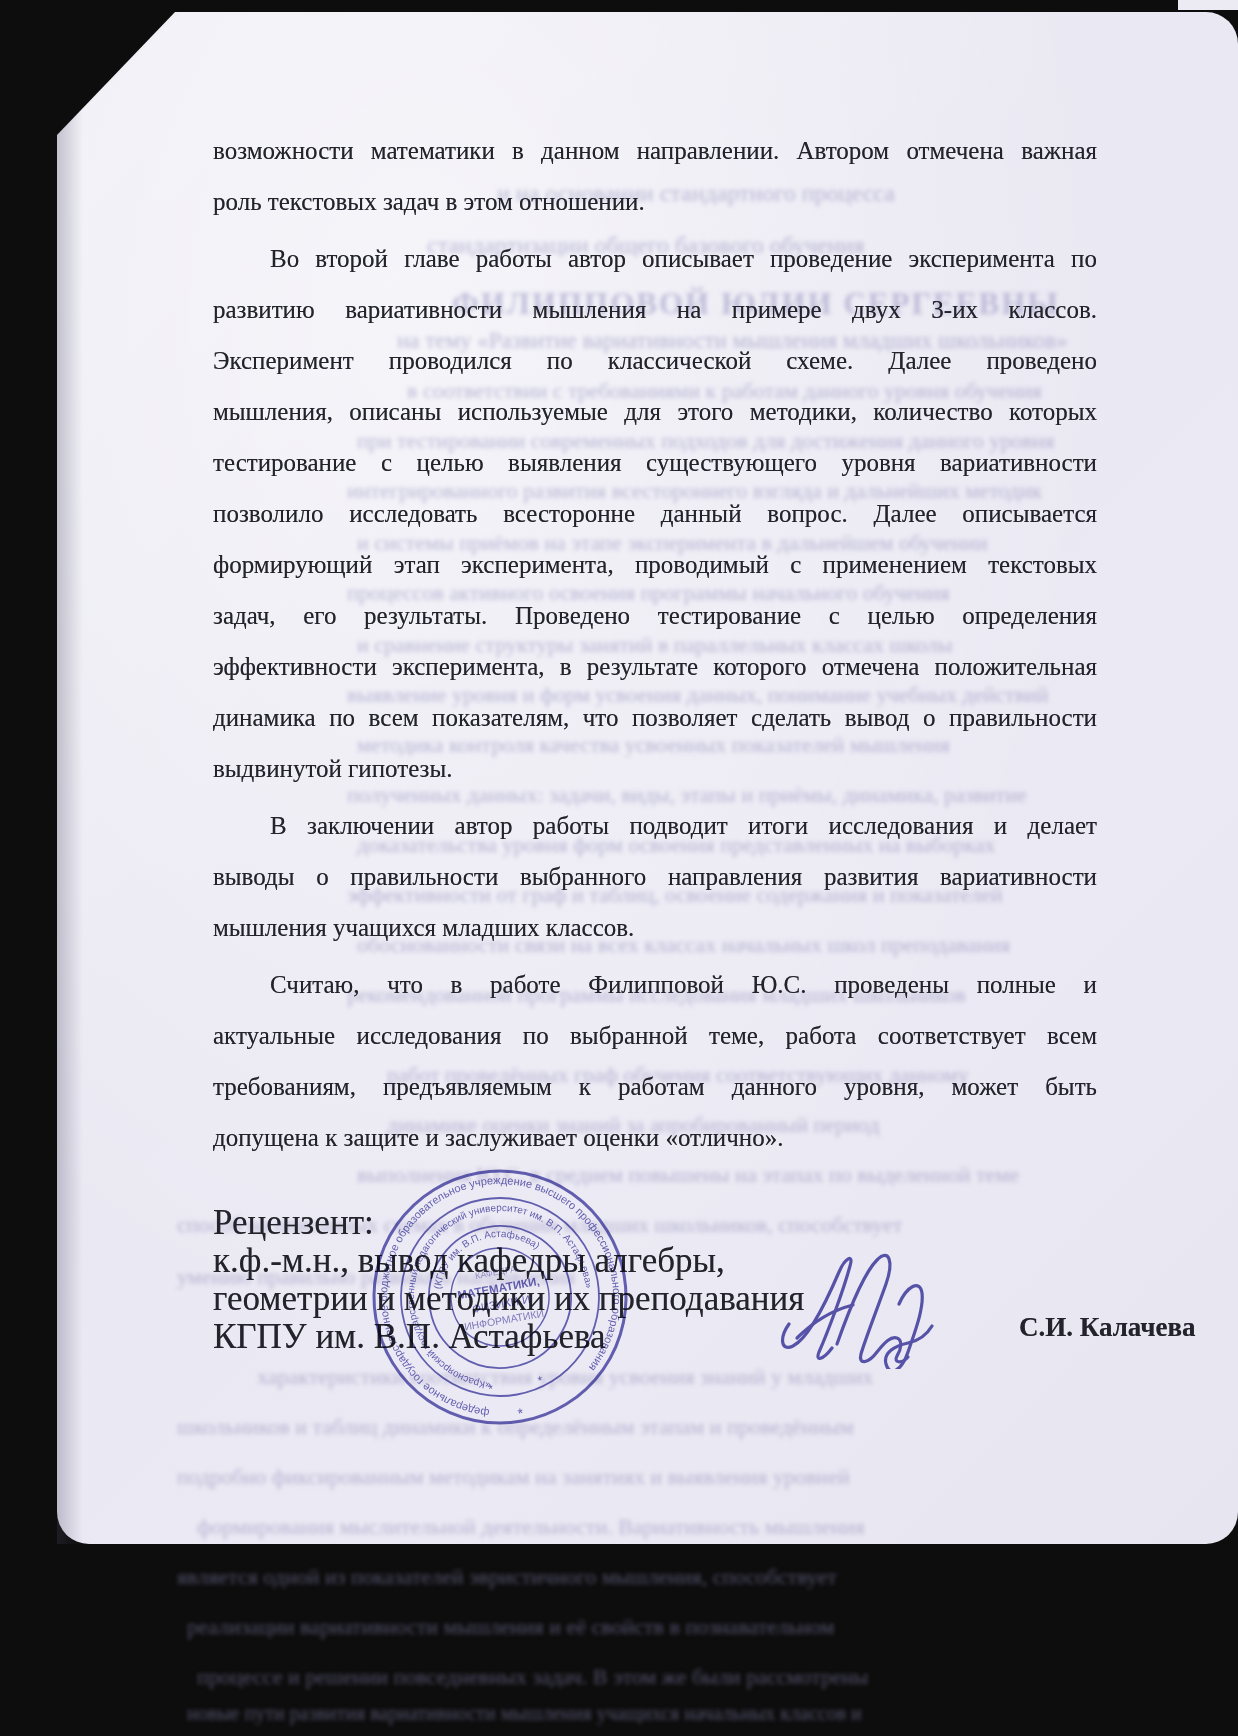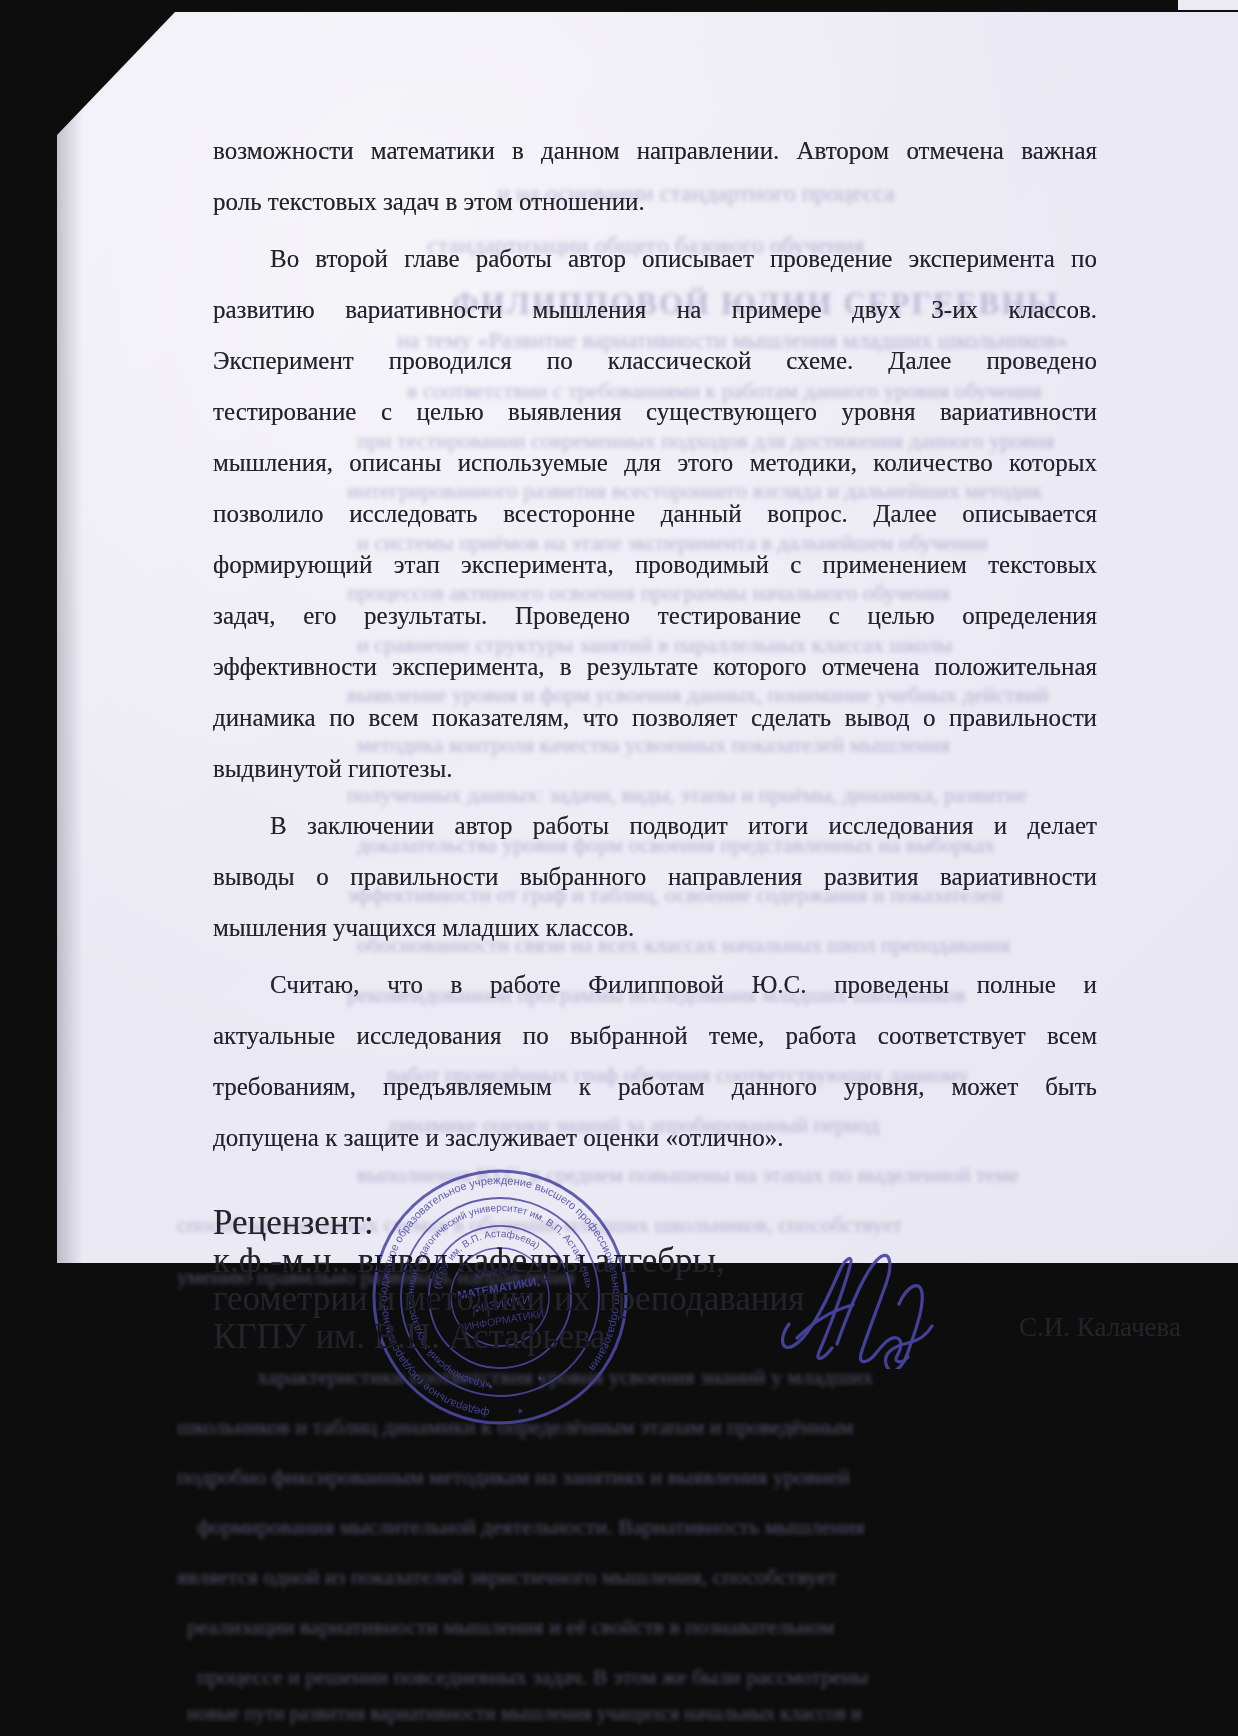--- a/index.html
+++ b/index.html
@@ -5,25 +5,26 @@
   html,body{margin:0;padding:0;}
   body{
     width:1238px;height:1736px;
     background:#0d0d0d;
     position:relative;
     overflow:hidden;
     font-family:"Liberation Serif", serif;
   }
   .notch{position:absolute;background:#eceaf3;}
   .page{
-    position:absolute;left:57px;top:12px;width:1181px;height:1251px;
+    position:absolute;left:57px;top:12px;width:1181px;height:1532px;
     background:
       radial-gradient(ellipse at 30% 20%, rgba(255,255,255,.5), rgba(255,255,255,0) 60%),
       linear-gradient(135deg,#efeef6 0%, #eae8f2 40%, #ebe9f3 70%, #e7e5ef 100%);
     clip-path:polygon(118px 0, 1181px 0, 1181px 1724px, 0 1724px, 0 123px);
+    border-radius:32px;
   }
   .page::before{
     content:"";position:absolute;inset:0;pointer-events:none;
     background:linear-gradient(90deg, rgba(70,70,95,.28) 0, rgba(70,70,95,0) 26px);
   }
   .page::after{
     content:"";position:absolute;left:0;top:0;width:240px;height:240px;pointer-events:none;
     background:linear-gradient(135deg, rgba(60,60,80,.30) 0, rgba(60,60,80,0) 90px);
   }
   
@@ -41,20 +42,21 @@
   #reviewer{
     position:absolute;left:156px;top:1192px;width:620px;
     font-size:35px;line-height:38px;color:#23232b;
     text-shadow:0 0 .6px rgba(35,35,45,.5);
     z-index:3;
   }
   #sig-name{
     position:absolute;left:962px;top:1300px;
     font-size:27px;color:#23232b;z-index:3;
     text-shadow:0 0 .6px rgba(35,35,45,.5);
+    font-weight:bold;
   }
   
   #bleed{position:absolute;inset:0;z-index:1;pointer-events:none;}
   .bleed-line{
     position:absolute;white-space:nowrap;overflow:hidden;
     color:#8b88b8;filter:blur(2.3px);opacity:.55;
     font-family:"Liberation Serif",serif;
   }
   .bleed-line.b{font-weight:bold;letter-spacing:2px;opacity:.5;color:#8f8bbd;}
   
@@ -113,22 +115,22 @@
 
   <div id="doc-text">
       <div class="para">
         <div class="line j">возможности математики в данном направлении. Автором отмечена важная</div>
         <div class="line">роль текстовых задач в этом отношении.</div>
       </div>
       <div class="para">
         <div class="line j i">Во второй главе работы автор описывает проведение эксперимента по</div>
         <div class="line j">развитию вариативности мышления на примере двух 3-их классов.</div>
         <div class="line j">Эксперимент проводился по классической схеме. Далее проведено</div>
+        <div class="line j">мышления, описаны используемые для этого методики, количество которых</div>
         <div class="line j">тестирование с целью выявления существующего уровня вариативности</div>
-        <div class="line j">мышления, описаны используемые для этого методики, количество которых</div>
         <div class="line j">позволило исследовать всесторонне данный вопрос. Далее описывается</div>
         <div class="line j">формирующий этап эксперимента, проводимый с применением текстовых</div>
         <div class="line j">задач, его результаты.  Проведено тестирование с целью определения</div>
         <div class="line j">эффективности эксперимента, в результате которого отмечена положительная</div>
         <div class="line j">динамика по всем показателям,  что позволяет сделать вывод о правильности</div>
         <div class="line">выдвинутой гипотезы.</div>
       </div>
       <div class="para">
         <div class="line j i">В заключении автор работы подводит итоги исследования и делает</div>
         <div class="line j">выводы о правильности выбранного направления развития вариативности</div>

